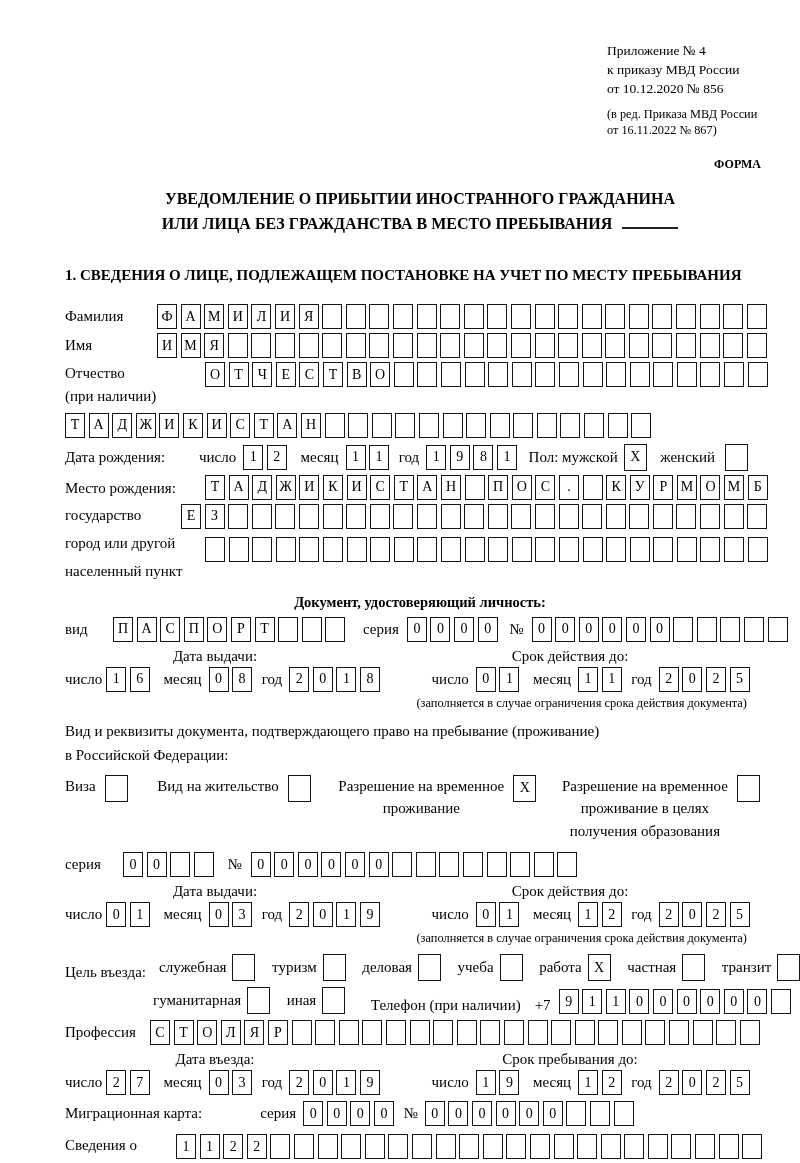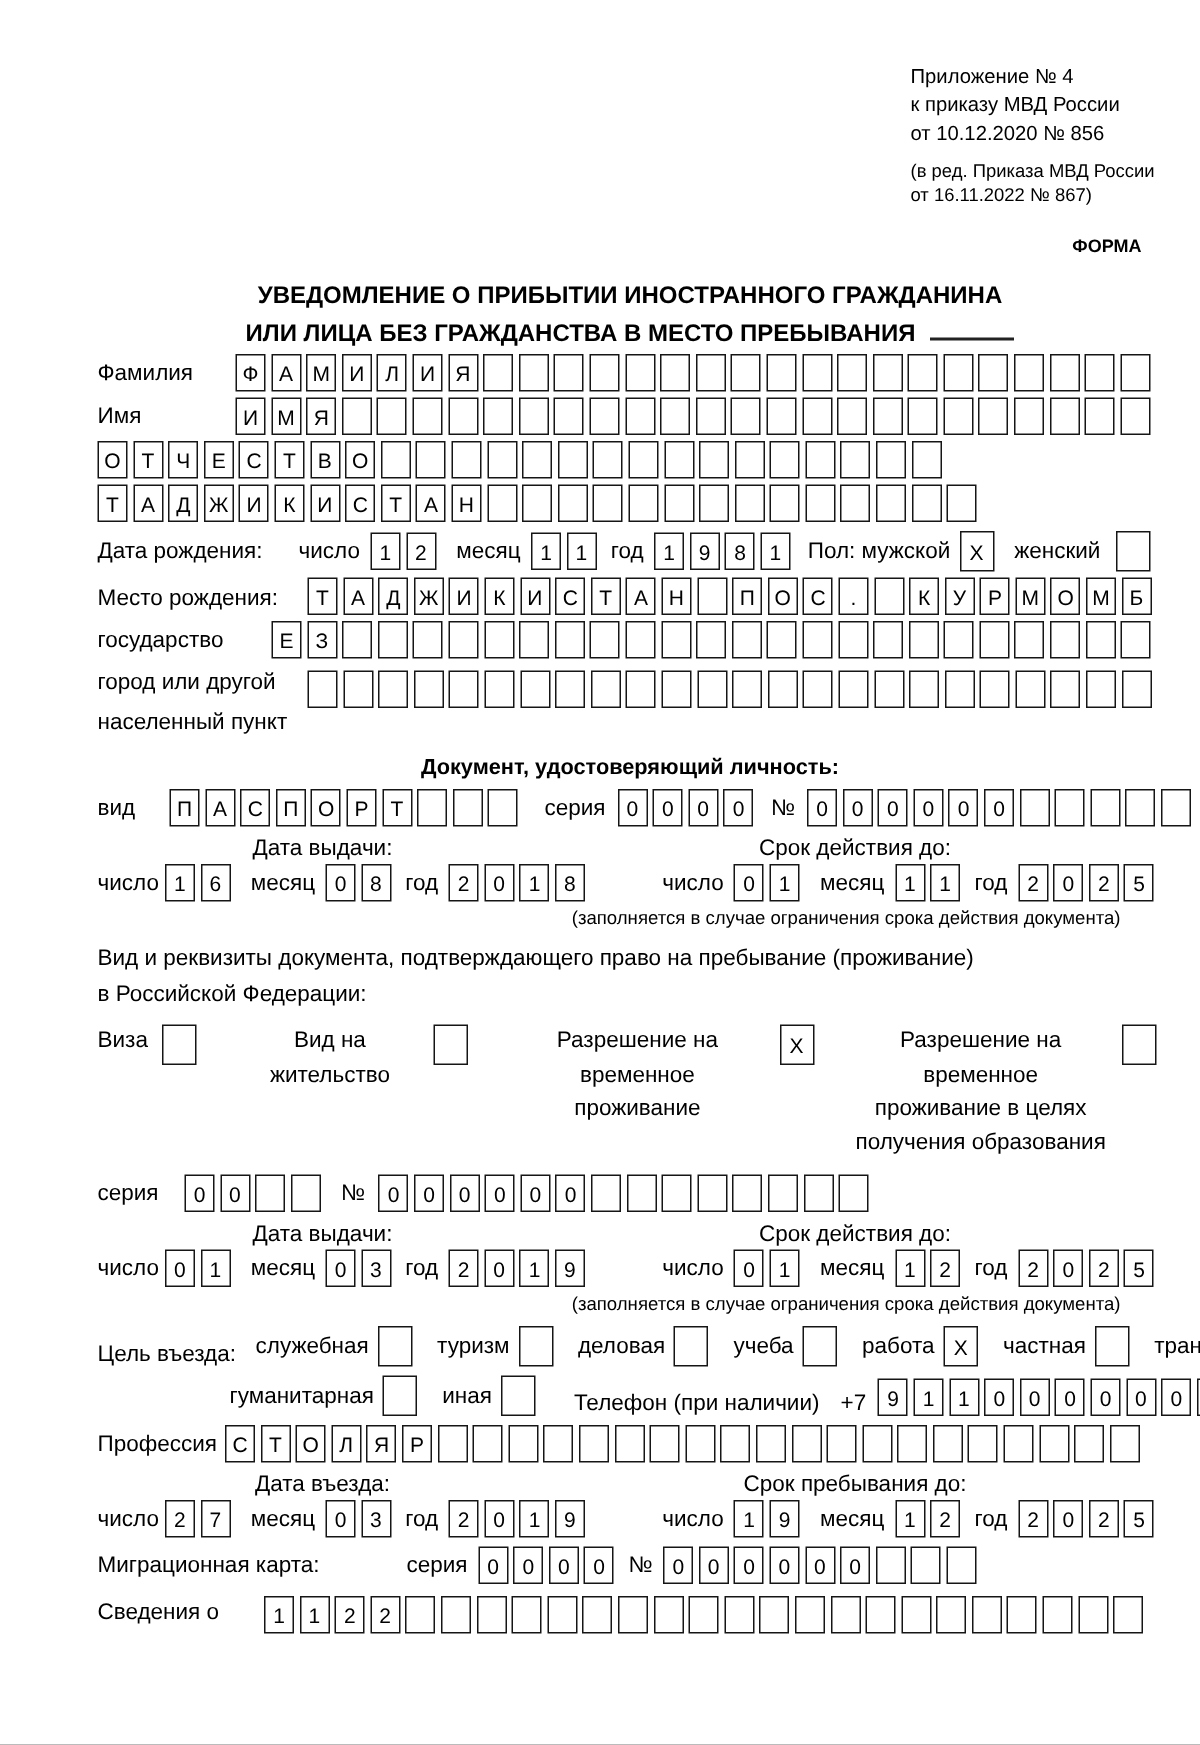--- a/index.html
+++ b/index.html
@@ -1,19 +1,19 @@
 <!DOCTYPE html>
 <html><head>
 <meta charset="utf-8">
 <style>
   html,body{margin:0;padding:0;background:#888;}
   .page{
     width:800px;height:1163px;margin:0 auto;background:#fff;color:#000;
     box-sizing:border-box;padding:42px 25px 0 65px;
-    font-family:Liberation Sans, sans-serif;font-size:15px;
+    font-family:Liberation Serif, serif;font-size:15px;
     position:relative;overflow:hidden;
   }
   .appendix{margin-left:auto;width:168px;font-size:13.5px;line-height:1.4;}
   .appendix .sub{font-size:12.3px;margin-top:7px;line-height:1.35;}
   .forma{text-align:right;padding-right:14px;font-weight:bold;font-size:12px;margin-top:18px;margin-bottom:8px;}
   .title{text-align:center;font-weight:bold;font-size:16px;line-height:1.6;margin-top:14px;}
   .blank{display:inline-block;width:56px;border-bottom:2px solid #222;height:2px;margin-left:10px;}
   .sec-heading{font-weight:bold;font-size:15px;margin-top:30px;margin-bottom:20px;}
   .row{display:flex;align-items:center;margin-bottom:4px;}
   .row2l{display:flex;align-items:flex-start;margin-bottom:4px;}
@@ -67,20 +67,21 @@
     </div>
   </div>
 
   <div class="forma">ФОРМА</div>
 
   <div class="title">
     <div>УВЕДОМЛЕНИЕ О ПРИБЫТИИ ИНОСТРАННОГО ГРАЖДАНИНА</div>
     <div><span>ИЛИ ЛИЦА БЕЗ ГРАЖДАНСТВА В МЕСТО ПРЕБЫВАНИЯ</span><span class="blank"></span></div>
   </div>
 
+  <div class="sec-heading">1. СВЕДЕНИЯ О ЛИЦЕ, ПОДЛЕЖАЩЕМ ПОСТАНОВКЕ НА УЧЕТ ПО МЕСТУ ПРЕБЫВАНИЯ</div>
 
   <div class="row">
     <span class="lbl w92">Фамилия</span>
     <span class="cells">
         <span class="cell">Ф</span>
         <span class="cell">А</span>
         <span class="cell">М</span>
         <span class="cell">И</span>
         <span class="cell">Л</span>
         <span class="cell">И</span>
@@ -133,20 +134,23 @@
         <span class="cell"></span>
         <span class="cell"></span>
         <span class="cell"></span>
         <span class="cell"></span>
         <span class="cell"></span>
         <span class="cell"></span>
       </span>
   </div>
 
   <div class="row2l">
+    <span class="lbl w140 ml2l">
+      <span>Отчество</span><br><span>(при наличии)</span>
+    </span>
     <span class="cells">
         <span class="cell">О</span>
         <span class="cell">Т</span>
         <span class="cell">Ч</span>
         <span class="cell">Е</span>
         <span class="cell">С</span>
         <span class="cell">Т</span>
         <span class="cell">В</span>
         <span class="cell">О</span>
         <span class="cell"></span>

